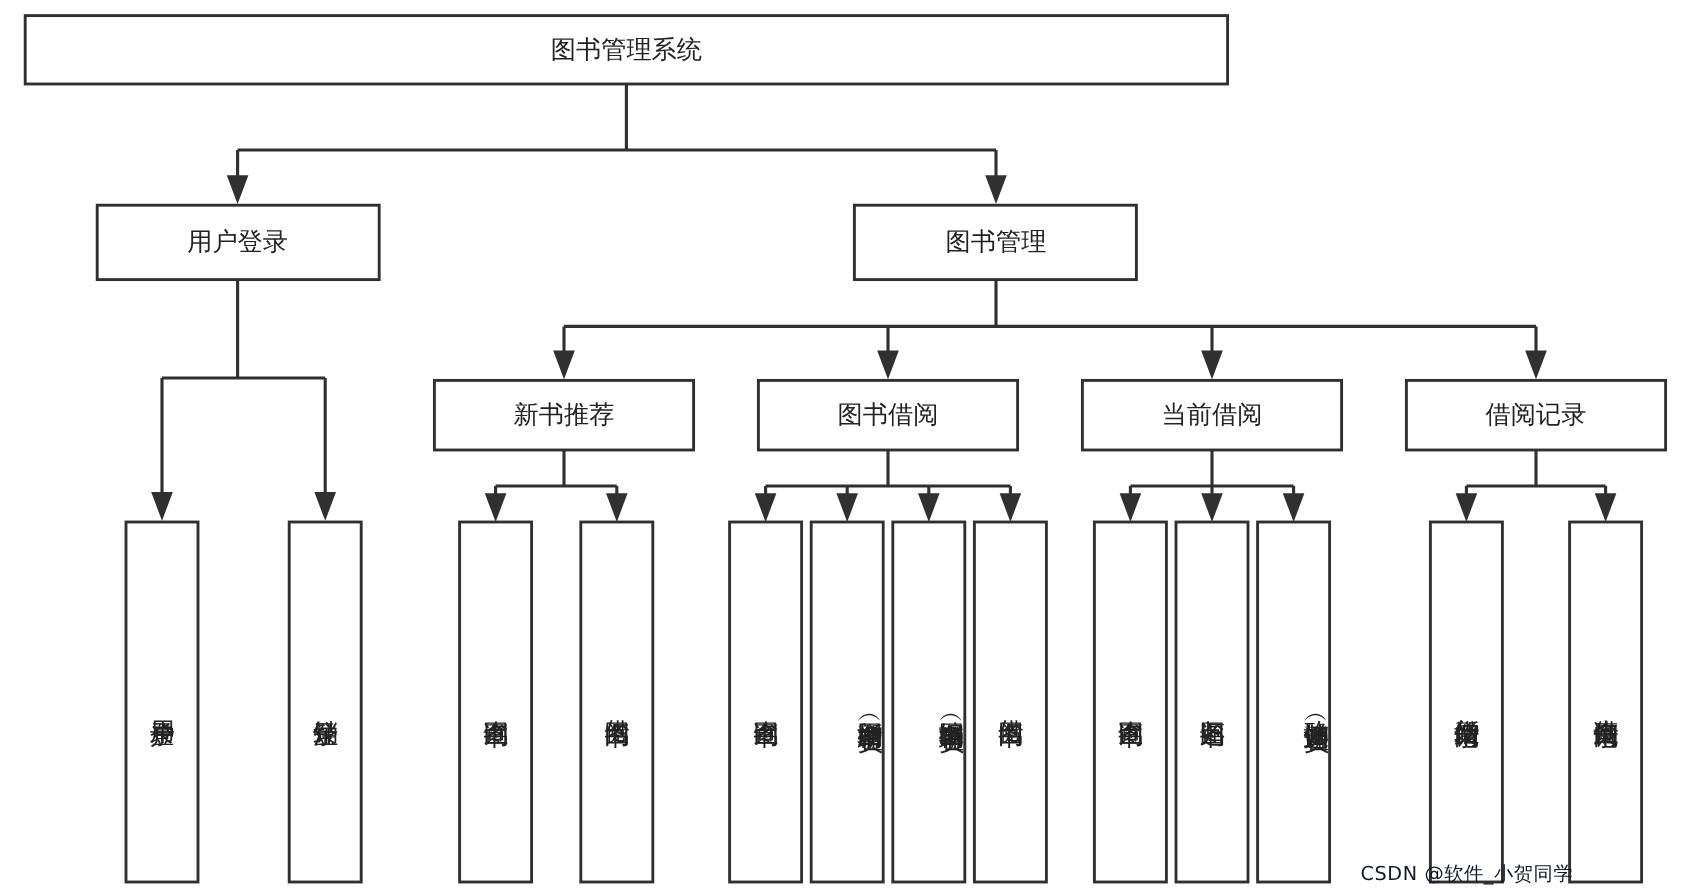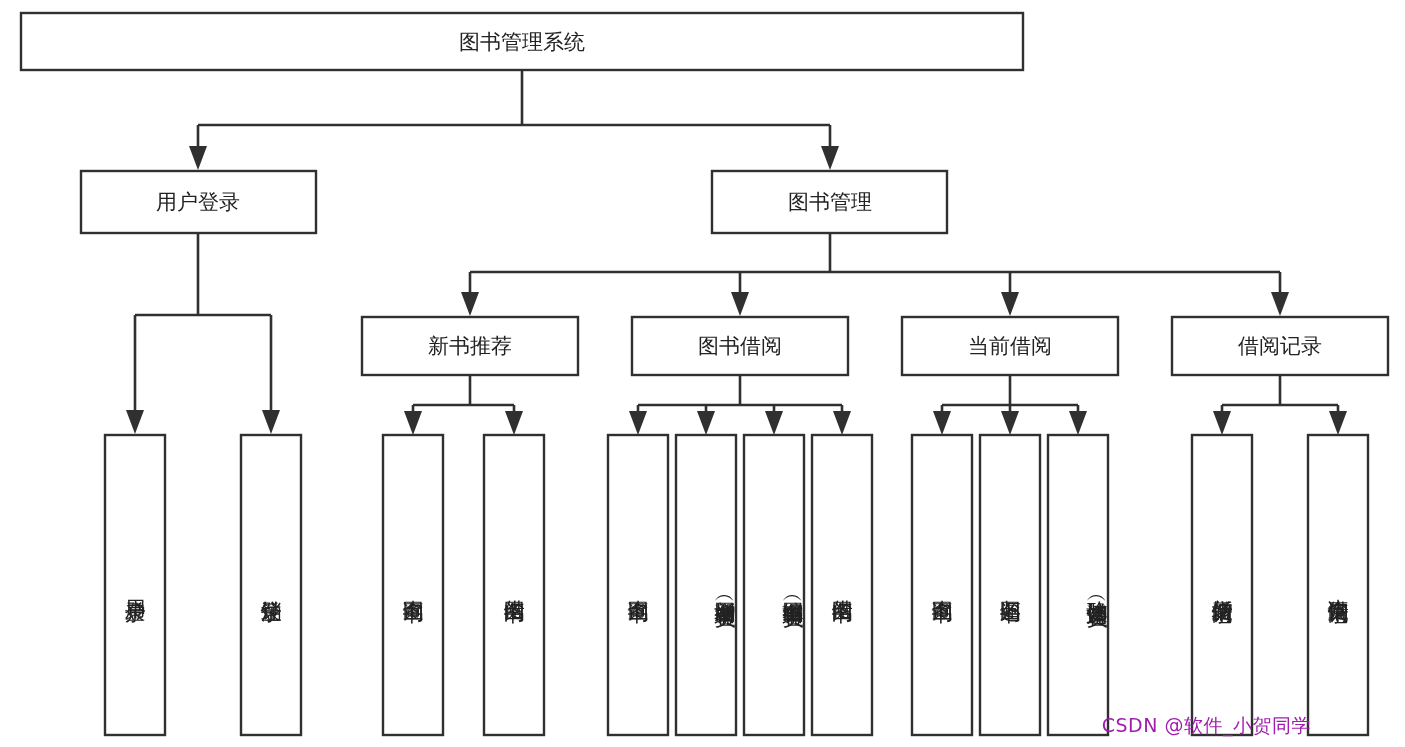--- a/index.html
+++ b/index.html
@@ -61,22 +61,22 @@
     letter-spacing: 1px;
     white-space: nowrap;
     text-align: center;
     pointer-events: none;
   }
   .watermark {
     position: absolute;
     right: 14px;
     bottom: 8px;
     font-family: "DejaVu Sans", "Liberation Sans", sans-serif;
-    font-size: 19px;
-    color: #a21caf;
+    font-size: 16px;
+    color: #0f172a;
     white-space: nowrap;
     letter-spacing: 0.5px;
   }
 </style>
 </head>
 <body>
 
 <div id="diagram-root">
 
   <svg id="tree-svg" viewBox="0 0 1405 747">

